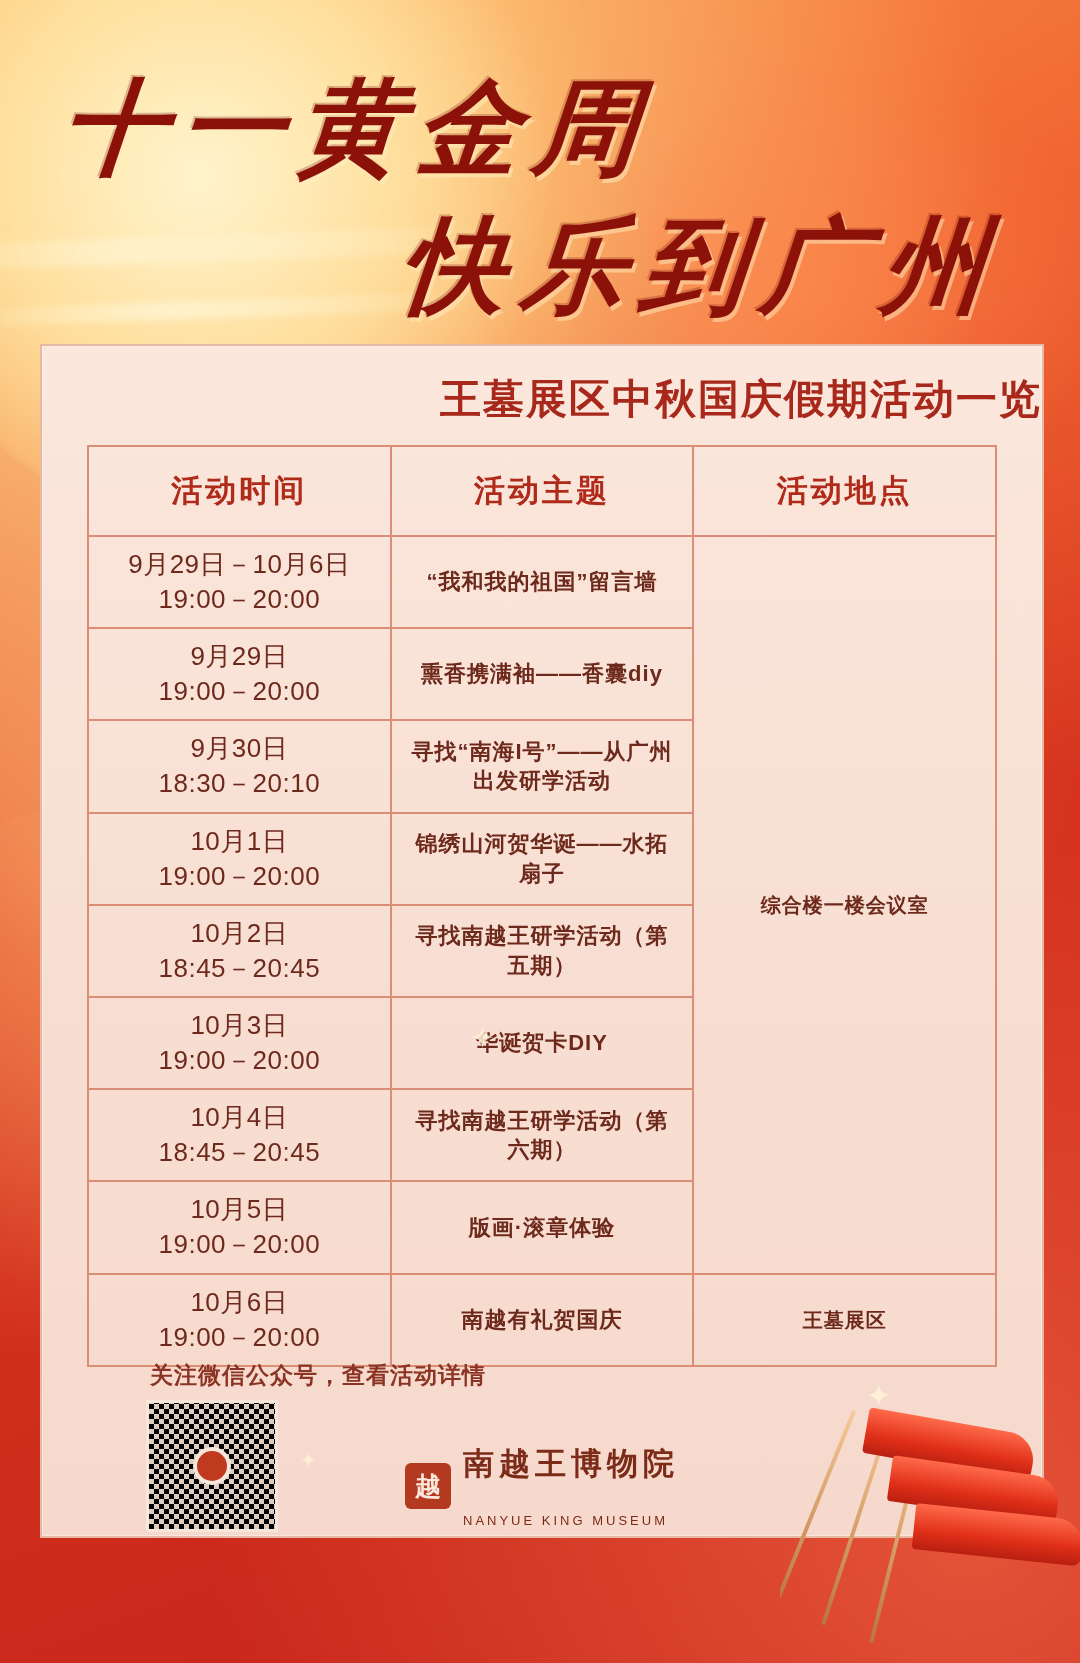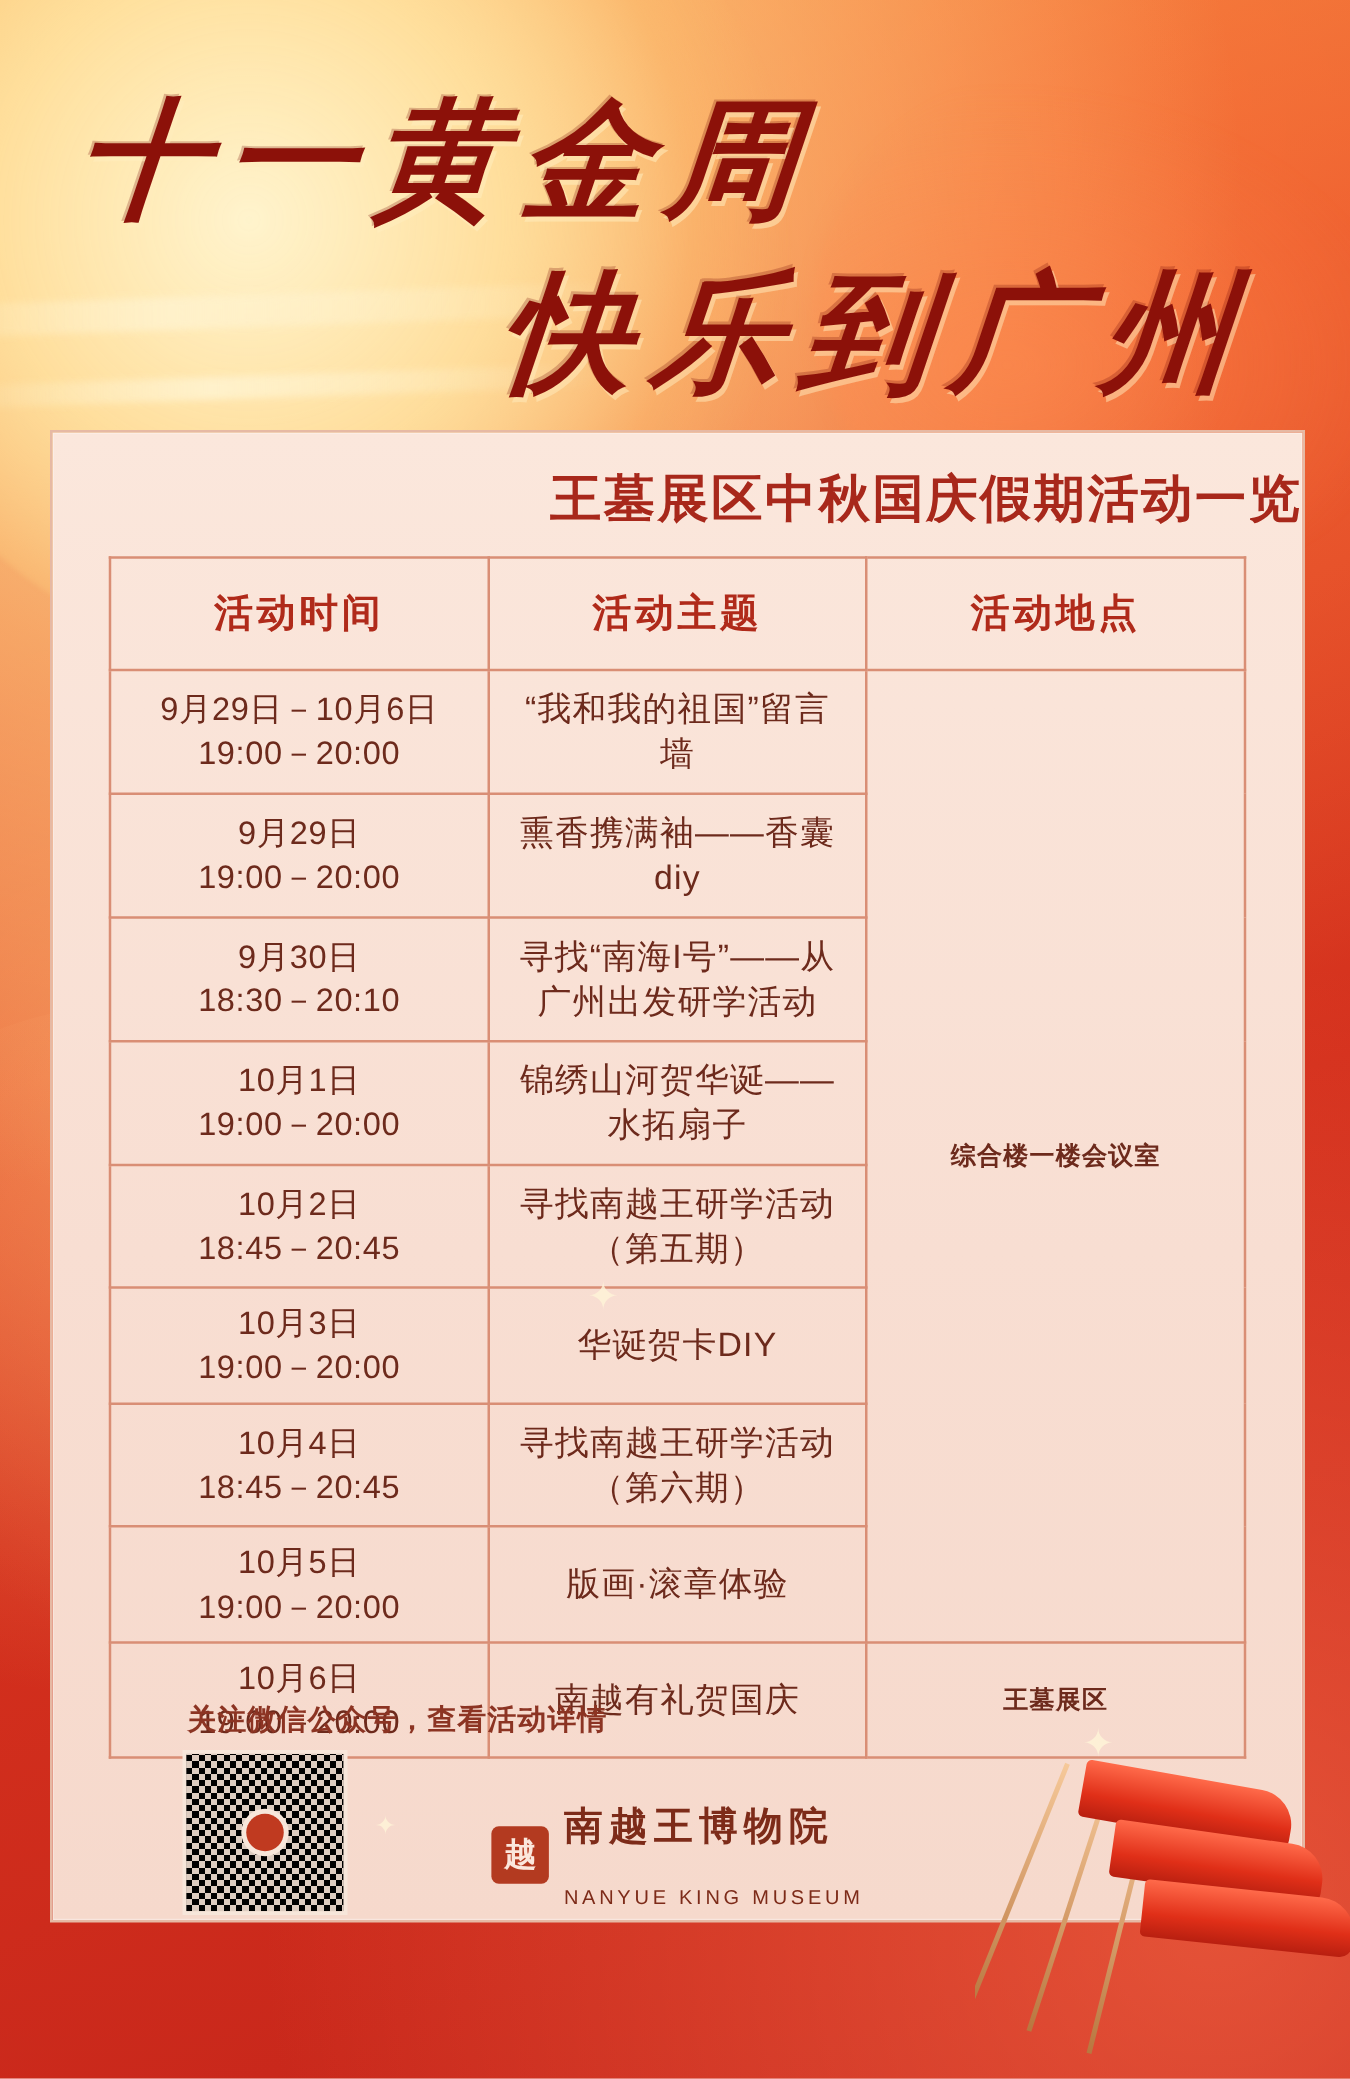--- a/index.html
+++ b/index.html
@@ -140,23 +140,23 @@
     font-size: 26px;
     line-height: 1.35;
     color: #7a2f1f;
     letter-spacing: 0.5px;
   }
   td.col-time .t1 { display: block; }
   td.col-time .t2 { display: block; }
   td.col-topic {
     width: 480px;
     padding: 12px 16px;
-    font-size: 27px;
+    font-size: 22px;
     line-height: 1.35;
-    font-weight: 400;
+    font-weight: 700;
     color: #6f2c1d;
     letter-spacing: 1px;
     border-radius: 11px;
   }
   td.col-place {
     width: 194px;
     font-size: 20px;
     font-weight: 700;
     line-height: 1.4;
     color: #6f2c1d;
@@ -222,21 +222,21 @@
     font-weight: 700;
   }
   .brand-cn {
     font-family: "DejaVu Serif", "Liberation Serif", serif;
     font-size: 31px;
     font-weight: 700;
     color: #7d2b19;
     letter-spacing: 5px;
   }
   .brand-en {
-    font-size: 16px;
+    font-size: 13px;
     letter-spacing: 3px;
     color: #7d2b19;
     margin-top: 4px;
   }
   .brand-text { display: flex; flex-direction: column; gap: 24px; }
   
   .flags {
     position: absolute;
     right: 0; bottom: 0;
     width: 300px; height: 300px;

